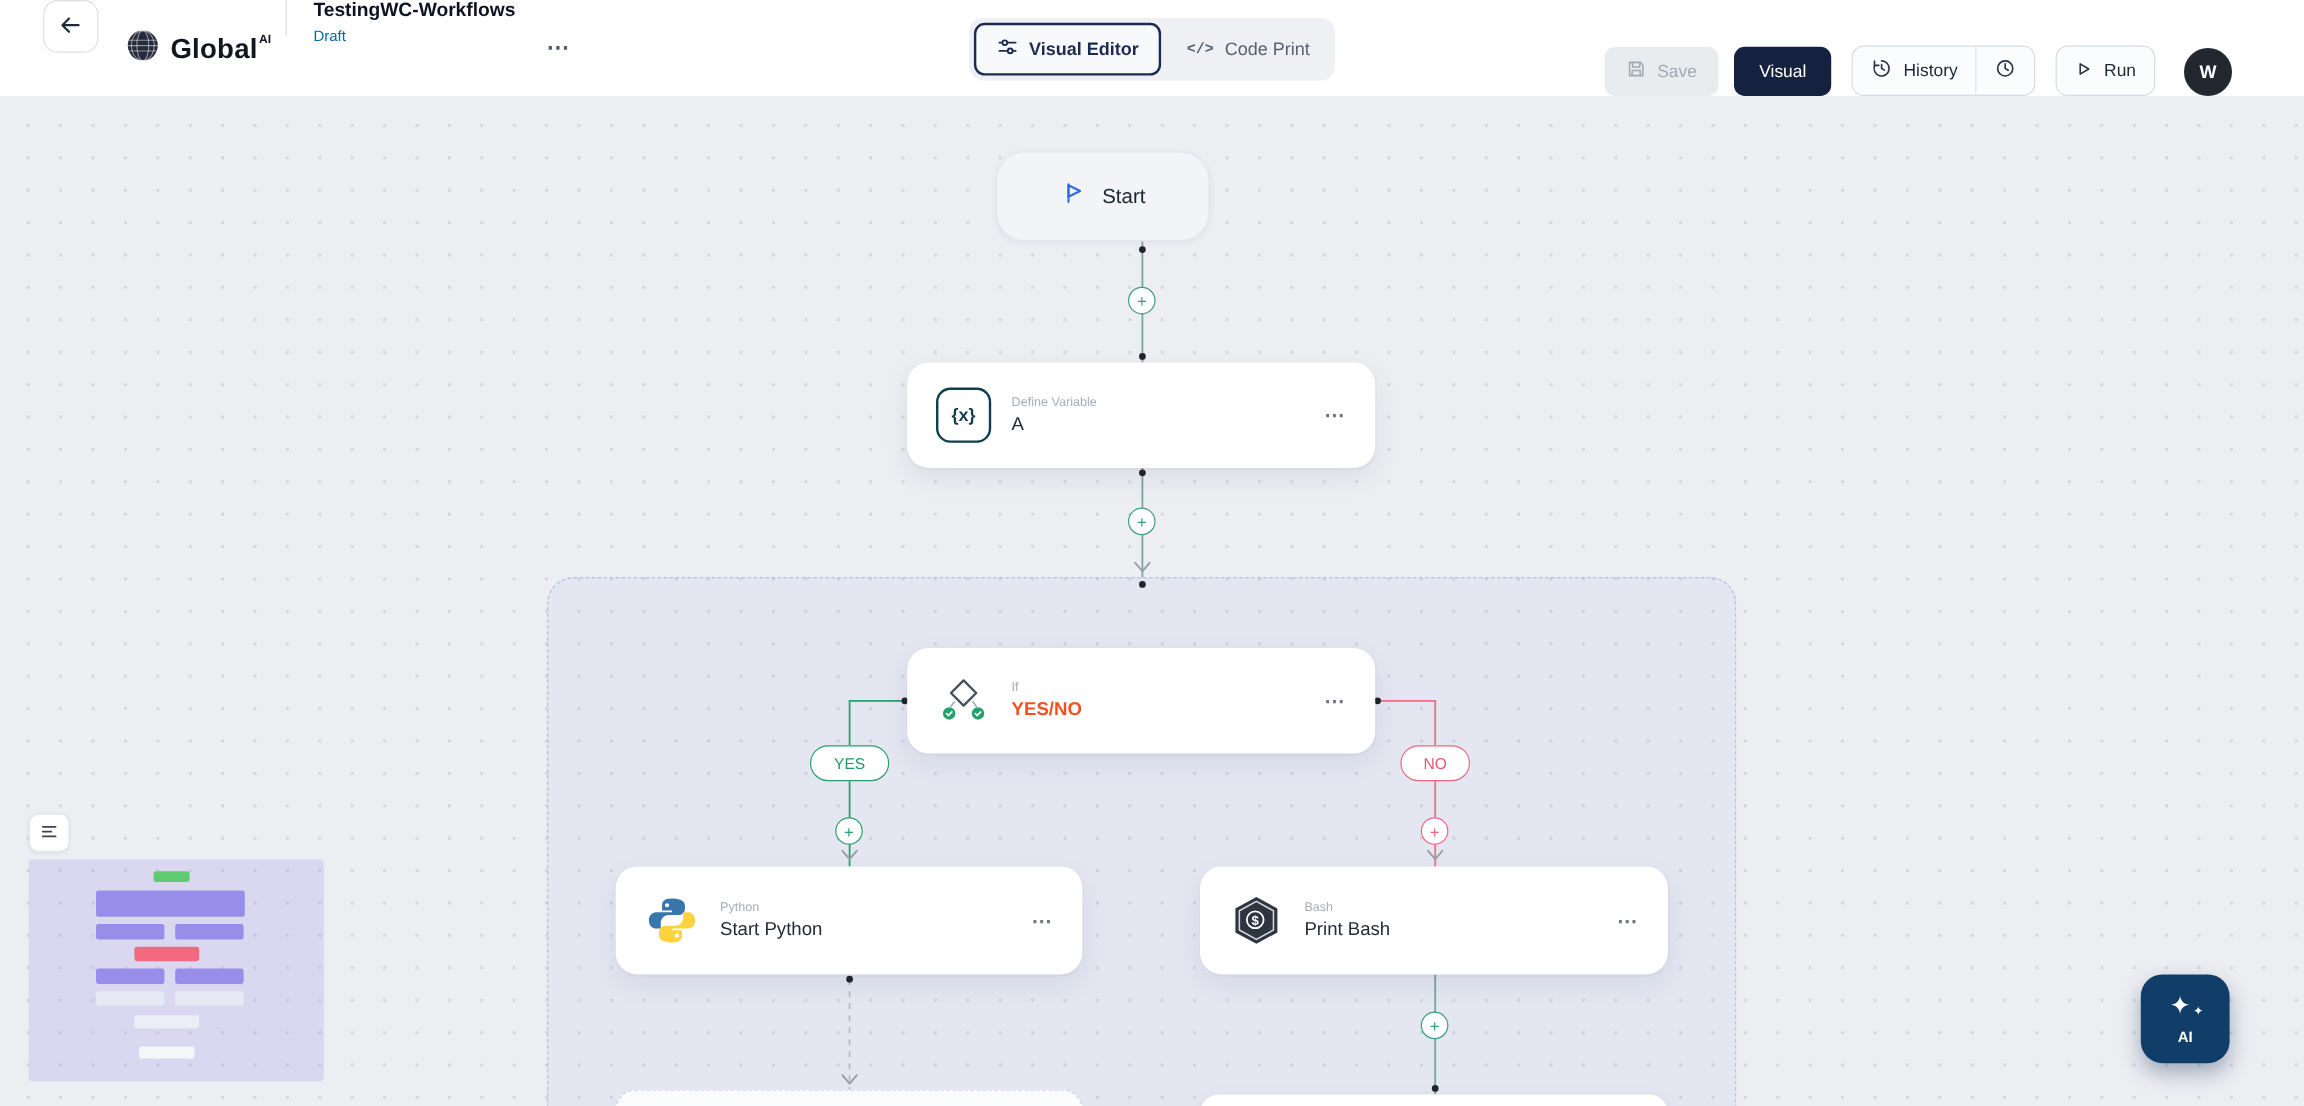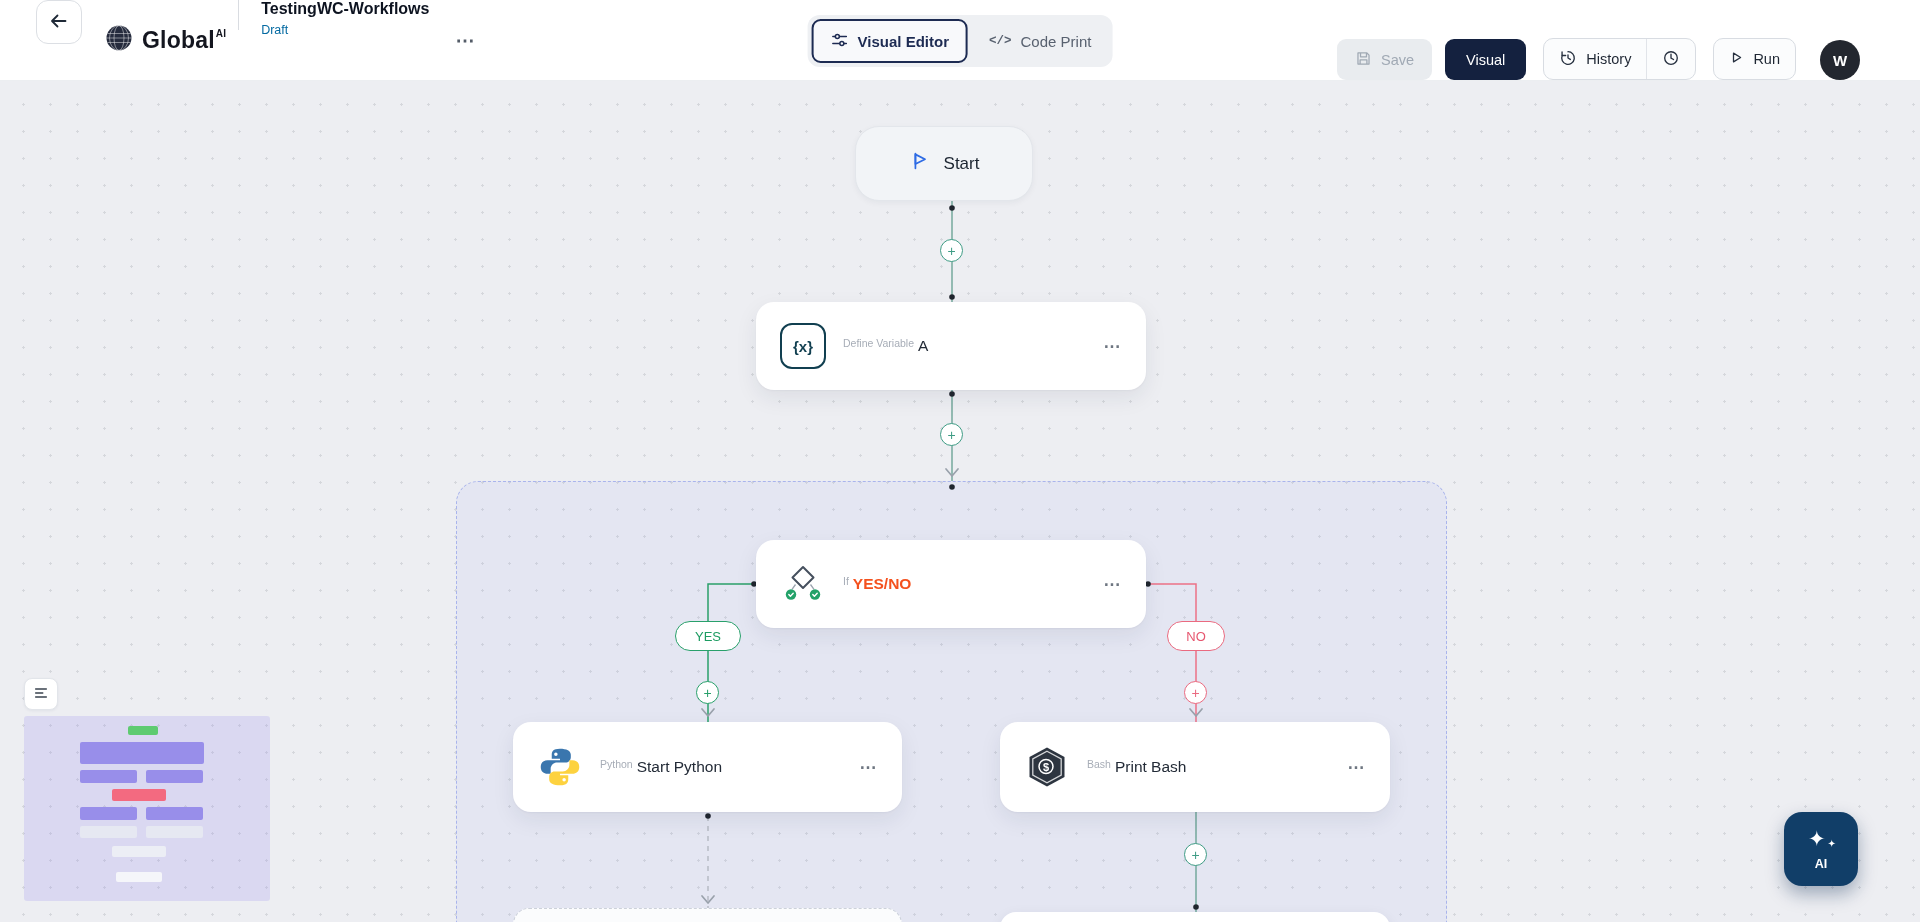--- a/index.html
+++ b/index.html
@@ -31,29 +31,29 @@
   .seg-btn{display:flex;align-items:center;gap:9px;padding:0 15px;height:100%;font-size:14.5px;color:#1f2734;background:none;border:none}
   .vdiv{width:1px;height:100%;background:#e1e4e9}
   .avatar{width:40px;height:40px;border-radius:50%;background:#23272f;color:#fff;font-size:15px;font-weight:700;display:flex;align-items:center;justify-content:center;margin-left:24px}
 
   
   .canvas{position:absolute;top:81px;left:0;width:1920px;height:841px;background-color:#edeef2;background-image:radial-gradient(#d5d7dc 1.4px,transparent 1.4px);background-size:27px 27px;background-position:10px 10px;overflow:hidden}
 
   .group-region{position:absolute;left:456px;top:400px;width:991px;height:560px;background:rgba(129,140,248,0.08);border:1.5px dashed #a9b4ec;border-radius:22px;z-index:1}
   .edges{position:absolute;left:0;top:0;z-index:2;pointer-events:none}
 
-  .start-node{position:absolute;left:855px;top:45px;width:178px;height:75px;border-radius:24px;background:#f2f4f7;border:1px solid #e3e6eb;box-shadow:0 2px 6px rgba(20,30,60,.05);display:flex;align-items:center;justify-content:center;gap:13px;font-size:17px;color:#1b2430;z-index:3;cursor:pointer}
+  .start-node{position:absolute;left:830px;top:45px;width:178px;height:75px;border-radius:24px;background:#f2f4f7;border:1px solid #e3e6eb;box-shadow:0 2px 6px rgba(20,30,60,.05);display:flex;align-items:center;justify-content:center;gap:13px;font-size:17px;color:#1b2430;z-index:3;cursor:pointer}
 
   .node{position:absolute;background:#fff;border-radius:18px;box-shadow:0 8px 22px rgba(22,32,60,.08),0 1px 2px rgba(22,32,60,.04);display:flex;align-items:center;padding:0 24px;z-index:3;cursor:pointer}
   .n-define{left:756px;top:221px;width:390px;height:88px}
   .n-if{left:756px;top:459px;width:390px;height:88px}
   .n-python{left:513px;top:641px;width:389px;height:90px}
   .n-bash{left:1000px;top:641px;width:390px;height:90px}
   .icon-wrap{width:46px;height:46px;margin-right:17px;display:flex;align-items:center;justify-content:center;flex:none}
-  .texts{display:flex;flex-direction:row;gap:4px}
+  .texts{display:flex;flex-direction:column;gap:4px}
   .type-label{font-size:10.5px;color:#a7adb7}
   .node-title{font-size:15.5px;color:#232b37}
   .node-title.warn{color:#f4511e;font-weight:600}
   .more{margin-left:auto;color:#6e7681;font-size:17px;letter-spacing:1.5px;background:none;border:none;font-weight:700}
   .define-icon{width:46px;height:46px;border:2.6px solid #113f50;border-radius:12px;display:flex;align-items:center;justify-content:center;font-size:15px;font-weight:700;color:#113f50}
 
   .pill{position:absolute;height:30px;border-radius:16px;background:#fff;display:flex;align-items:center;justify-content:center;font-size:13px;font-weight:400;z-index:3}
   .pill-yes{left:675px;top:540px;width:66px;border:1.6px solid #29a06b;color:#1d9c62}
   .pill-no{left:1167px;top:540px;width:58px;border:1.6px solid #ea6a80;color:#e6566f}
 

